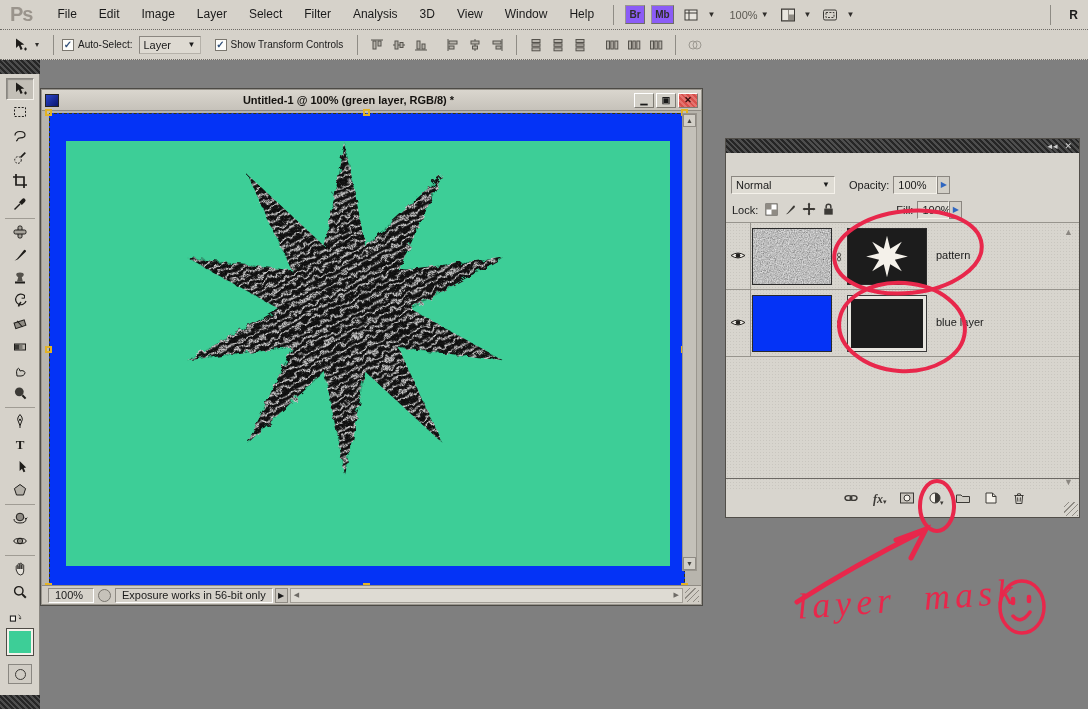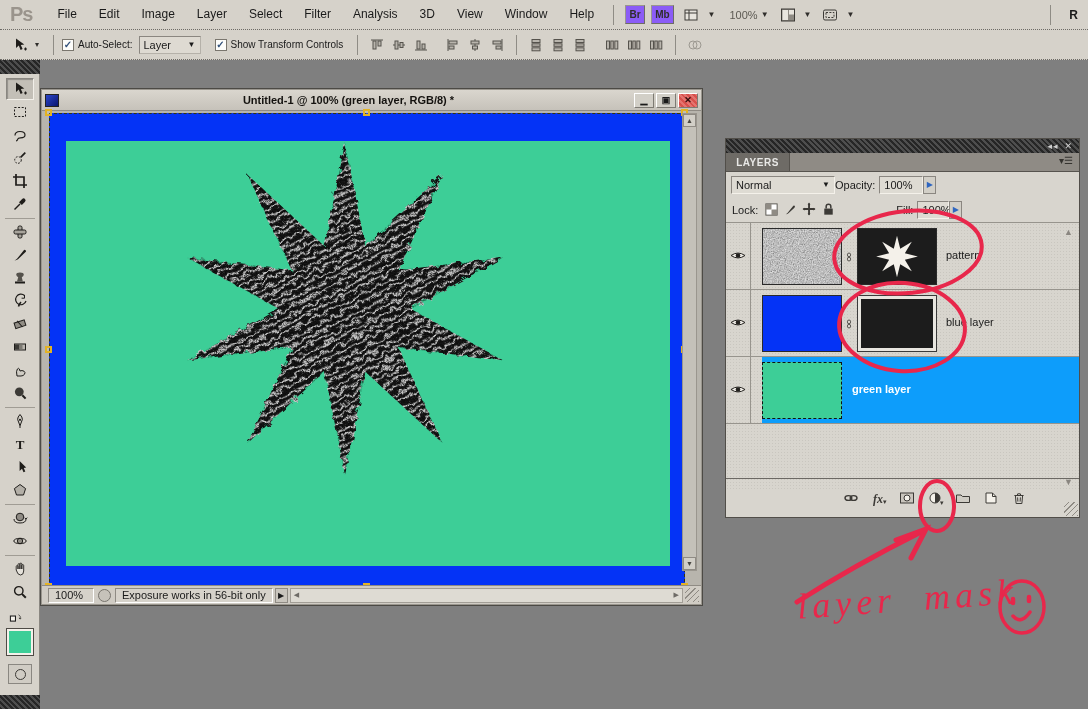--- a/index.html
+++ b/index.html
@@ -72,27 +72,27 @@
   #panel-titlebar span { margin-right:6px; letter-spacing:1px; }
   #panel-tabrow { position:absolute; left:0; top:14px; width:100%; height:19px; background:#8f8b85; border-bottom:1px solid #56534e; display:flex; }
   #layers-tab { width:64px; background:#6e6b66; color:#e8e8e6; font-weight:bold; font-size:10px; letter-spacing:.5px; display:flex; align-items:center; justify-content:center; border-right:1px solid #55524d; }
   #panel-menu-btn { margin-left:auto; color:#35332f; font-size:10px; padding:2px 6px 0 0; }
   #blend-row { position:absolute; left:0; top:33px; width:100%; height:25px; display:flex; align-items:center; }
   #lock-row { position:absolute; left:0; top:58px; width:100%; height:26px; display:flex; align-items:center; border-bottom:1px solid #97948d; }
   .inset-box { height:18px; background:#dedbd3; border:1px solid #8a8680; border-bottom-color:#f4f1ea; border-right-color:#f4f1ea; display:flex; align-items:center; padding:0 4px; justify-content:space-between; }
   #blend-select { width:104px; margin-left:5px; }
   .val-box { width:44px; }
   .spin-btn { width:13px; height:18px; border:1px solid #8a8680; background:#d2cfc7; color:#2f66c0; font-size:8px; display:flex; align-items:center; justify-content:center; }
-  .panel-label { margin-right:4px; }
+  .panel-label { margin-left:14px; margin-right:4px; }
   .lock-icon { width:15px; height:15px; margin:0 2px; display:flex; align-items:center; justify-content:center; }
 
   #layer-list { position:absolute; left:0; top:84px; width:100%; height:268px; overflow:hidden; }
   .layer-row { position:relative; height:67px; border-bottom:1px solid #97948d; }
   .eye-cell { position:absolute; left:0; top:0; width:25px; height:100%; border-right:1px solid #97948d; display:flex; align-items:center; justify-content:center; }
-  .row-body { position:absolute; left:36px; top:0; right:0; height:100%; }
+  .row-body { position:absolute; left:26px; top:0; right:0; height:100%; }
   .layer-row.selected .row-body { background:#0d9dfb; }
   .thumb { position:absolute; left:0; top:5px; width:80px; height:57px; border:1px solid #2a2a2a; }
   .thumb.green-thumb { border:1px dashed #111; }
   .mask-thumb { position:absolute; left:95px; top:5px; width:80px; height:57px; background:#1c1c1c; border:1px solid #2a2a2a; }
   .mask-thumb.mask-selected { border:1px solid #3a3a3a; box-shadow:inset 0 0 0 3px #e8e6e0; }
   .link-icon { position:absolute; left:82px; top:26px; }
   .layer-name { position:absolute; top:26px; font-size:11px; }
   .layer-row.selected .layer-name { color:#fff; font-weight:bold; }
   .scroll-arrow { position:absolute; right:6px; font-size:9px; color:#8a8680; }
   #panel-bottom { position:absolute; left:0; bottom:0; width:100%; height:39px; border-top:1px solid #6b6863; display:flex; align-items:center; justify-content:flex-end; padding-right:46px; }
@@ -507,24 +507,20 @@
     </div>
     <div class="grip" style="margin-right:2px;"></div>
   </div>
 </div>
 
 <div id="layers-panel">
   <div id="panel-titlebar" class="hatch">
     <span>◂◂</span>
     <span>✕</span>
   </div>
-  <div id="panel-tabrow" class="dots">
-    <div id="layers-tab">LAYERS</div>
-    <div id="panel-menu-btn">▾☰</div>
-  </div>
   <div id="blend-row">
     <div class="inset-box" id="blend-select">
       <span>Normal</span>
       <span style="font-size:8px;">▼</span>
     </div>
     <span class="panel-label">Opacity:</span>
     <div class="inset-box val-box">
         <span>100%</span>
       </div>
     <div class="spin-btn">▶</div>
@@ -602,32 +598,20 @@
         <div class="row-body">
           <div class="thumb" style="background: rgb(4, 51, 246);"></div>
           <span class="link-icon"><svg width="10" height="16" viewBox="0 0 16 16">
               <ellipse cx="8" cy="4.6" rx="2.6" ry="3" fill="none" stroke="#3c3a36" stroke-width="1.3"></ellipse>
               <ellipse cx="8" cy="11.4" rx="2.6" ry="3" fill="none" stroke="#3c3a36" stroke-width="1.3" <="" svg=""></ellipse>
             </svg></span>
           <div class="mask-thumb mask-selected"></div>
           <span class="layer-name" style="left: 184px;">blue layer</span>
         </div>
       </div>
-      <div class="layer-row selected">
-        <div class="eye-cell">
-          <svg width="16" height="16" viewBox="0 0 16 16">
-            <path d="M1 7.5 Q8 2.6 15 7.5 Q8 12.4 1 7.5 Z" fill="#f2efe9" stroke="#23211e"></path>
-            <circle cx="8" cy="7.5" r="2.3" fill="#23211e" <="" svg=""></circle>
-          </svg>
-        </div>
-        <div class="row-body">
-          <div class="thumb green-thumb" style="background: rgb(61, 206, 151);"></div>
-          <span class="layer-name" style="left: 90px;">green layer</span>
-        </div>
-      </div>
     </div>
   <div id="panel-bottom">
       <div class="pb-icon">
         <svg width="18" height="16" viewBox="0 0 16 16">
           <ellipse cx="5.4" cy="8" rx="3.4" ry="2.4" fill="none" stroke="#3c3a36" stroke-width="1.4"></ellipse>
           <ellipse cx="10.6" cy="8" rx="3.4" ry="2.4" fill="none" stroke="#3c3a36" stroke-width="1.4" <="" svg=""></ellipse>
         </svg>
       </div>
       <div class="pb-icon">
         <svg width="18" height="16" viewBox="0 0 16 16">

